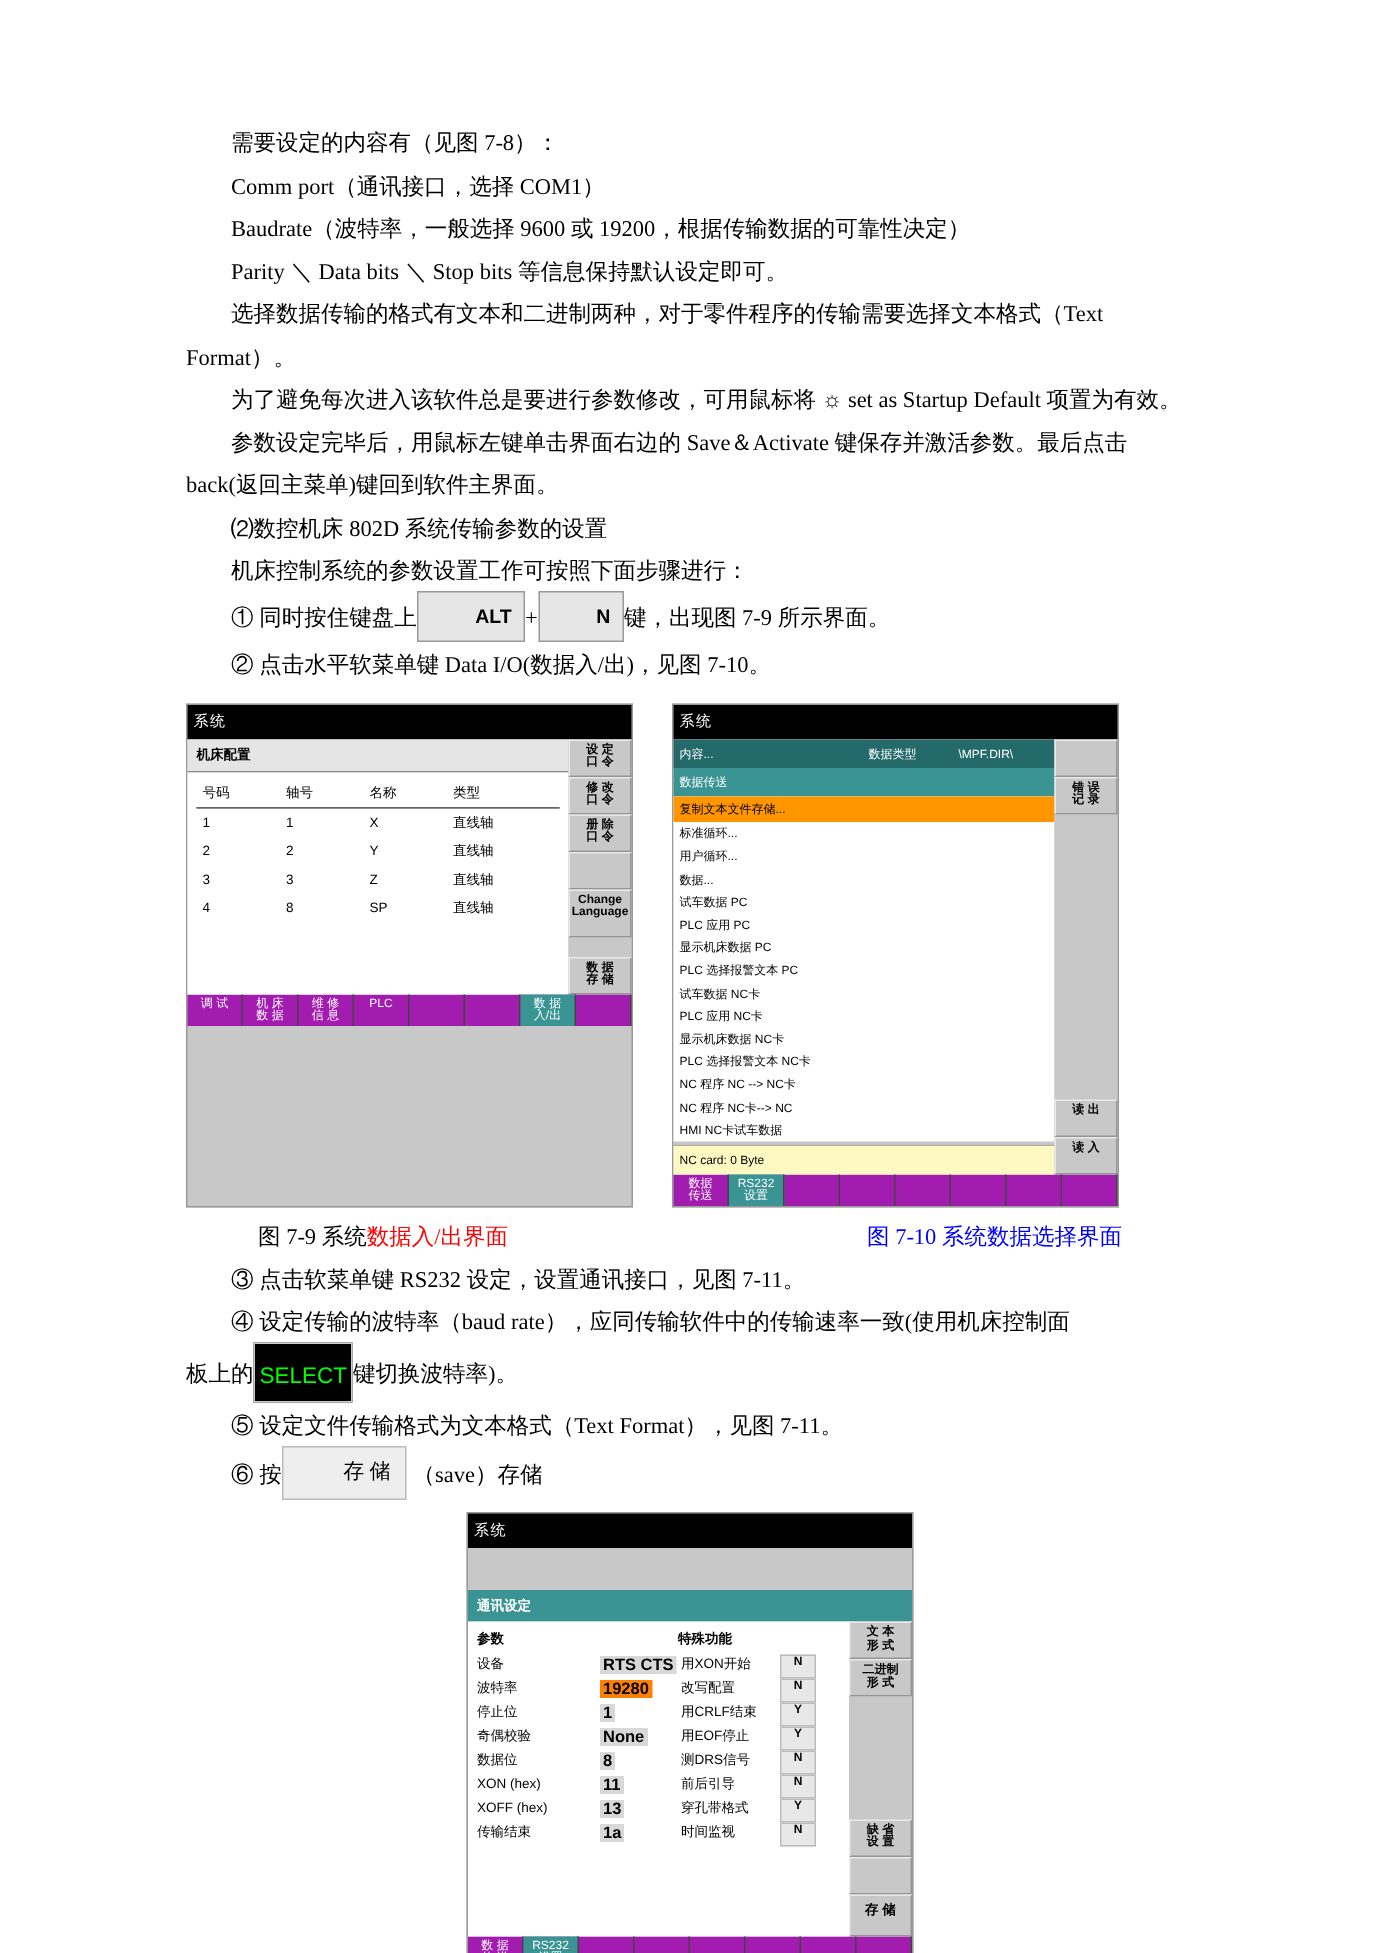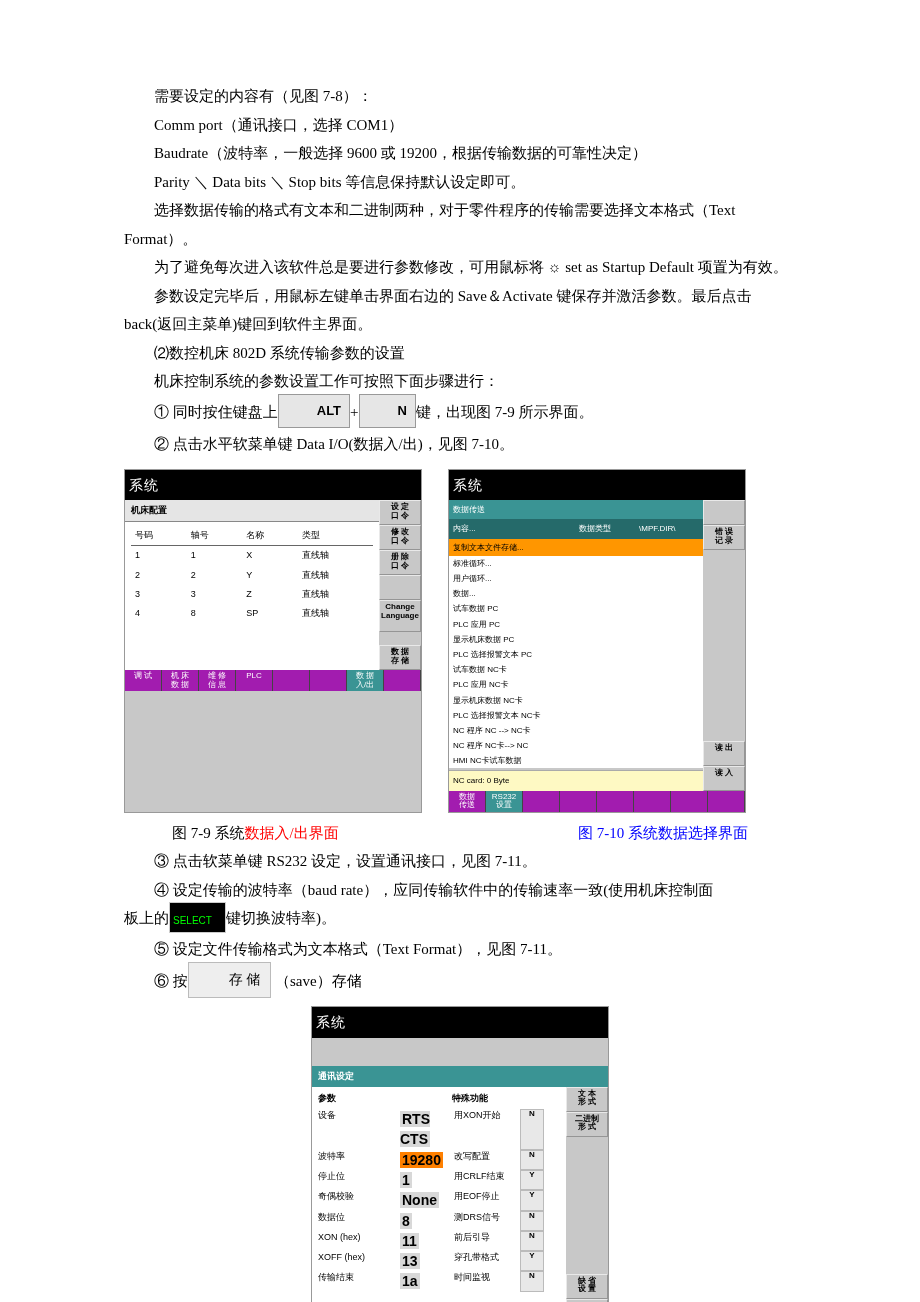--- a/index.html
+++ b/index.html
@@ -34,22 +34,22 @@
     text-align:right;
   }
   .red{color:#f00;}
   .blue{color:#00f;}
   .sel-box{
     display:inline-block;
     border:1px solid #ccc;
     background:#000;
     color:#0f0;
     font-family:Arial;
-    font-size:10px;
-    padding:8px 13px 2px 3px;
+    font-size:15px;
+    padding:8px 3px 2px 3px;
     vertical-align:middle;
     position:relative;
     top:-2px;
   }
   .save-btn{
     display:inline-block;
     border:1px solid #bbb;
     background:#eee;
     font-size:14px;
     padding:4px 10px;
@@ -62,21 +62,21 @@
   
   .panel{
     width:296px;
     background:#c8c8c8;
     font-family:"SimSun",Arial,sans-serif;
     font-size:9px;
     color:#000;
     border:1px solid #999;
   }
   .panels-row{display:flex;gap:26px;margin-top:10px;}
-  .p-top{background:#000;color:#fff;padding:2px 4px;font-size:14px;letter-spacing:1px;}
+  .p-top{background:#000;color:#fff;padding:2px 4px;font-size:10px;letter-spacing:1px;}
   .p-body{display:flex;}
   .p-main{flex:1;background:#c8c8c8;padding:0;min-height:170px;}
   .p-side{width:42px;display:flex;flex-direction:column;font-weight:bold;}
   .p-side-btn{
     background:#c8c8c8;border:1px outset #e9e9e9;height:21px;
     font-size:8px;text-align:center;padding-top:2px;line-height:1.05;
   }
   .p-side-fill{flex:1;background:#c8c8c8;}
   .p-bot{display:flex;background:#a21caf;color:#fff;height:21px;}
   .p-bot-btn{
@@ -98,21 +98,21 @@
   
   .rs-wrap{display:flex;justify-content:center;margin-top:6px;}
   .rs{width:296px;}
   .rs-body{display:flex;}
   .rs-main{flex:1;background:#fff;font-size:9px;}
   .rs-head{display:flex;font-weight:bold;padding:3px 6px 2px 6px;}
   .rs-head span:first-child{width:82px;}
   .rs-head span:nth-child(2){width:52px;}
   .rs-row{display:flex;padding:0 6px;line-height:1.45;}
   .rs-row .c1{width:82px;}
-  .rs-row .c2{width:54px;font-family:Arial;font-size:14px;font-weight:bold;}
+  .rs-row .c2{width:54px;font-family:Arial;font-size:11px;font-weight:bold;}
   .rs-row .c3{width:66px;}
   .rs-row .c4{width:22px;font-family:Arial;font-size:8px;font-weight:bold;background:#e8e8e8;border:1px solid #bbb;text-align:center;line-height:1.1;margin-right:4px;}
   .rs-row .c2 .pill{background:#ff8000;color:#000;padding:0 2px;}
   .rs-row .c2 .pill2{background:#d8d8d8;padding:0 2px;}
   .rs-side .p-side-btn.save{font-size:9px;padding-top:5px;}
   .rs-sub{background:#3a9494;color:#fff;font-weight:bold;padding:2px 6px;font-size:9px;margin-top:28px;}
 </style>
 </head>
 <body>
 
@@ -198,26 +198,26 @@
       <div class="p-bot-btn"></div>
       <div class="p-bot-btn hl">数 据<br>入/出</div>
       <div class="p-bot-btn"></div>
     </div>
   </div>
 
   <div class="panel">
     <div class="p-top">系统</div>
     <div class="p-body">
       <div class="p-main">
-        <div class="data-hdr">数据传送</div>
         <div class="data-hdr" style="background:#256a6a">
           <span style="flex:1">内容...</span>
           <span style="width:60px">数据类型</span>
           <span style="width:60px">\MPF.DIR\</span>
         </div>
+        <div class="data-hdr">数据传送</div>
         <div class="p-white2">
           <div class="sel-row">复制文本文件存储...</div>
           <div class="item-row">标准循环...</div>
           <div class="item-row">用户循环...</div>
           <div class="item-row">数据...</div>
           <div class="item-row">试车数据 PC</div>
           <div class="item-row">PLC 应用 PC</div>
           <div class="item-row">显示机床数据 PC</div>
           <div class="item-row">PLC 选择报警文本 PC</div>
           <div class="item-row">试车数据 NC卡</div>

